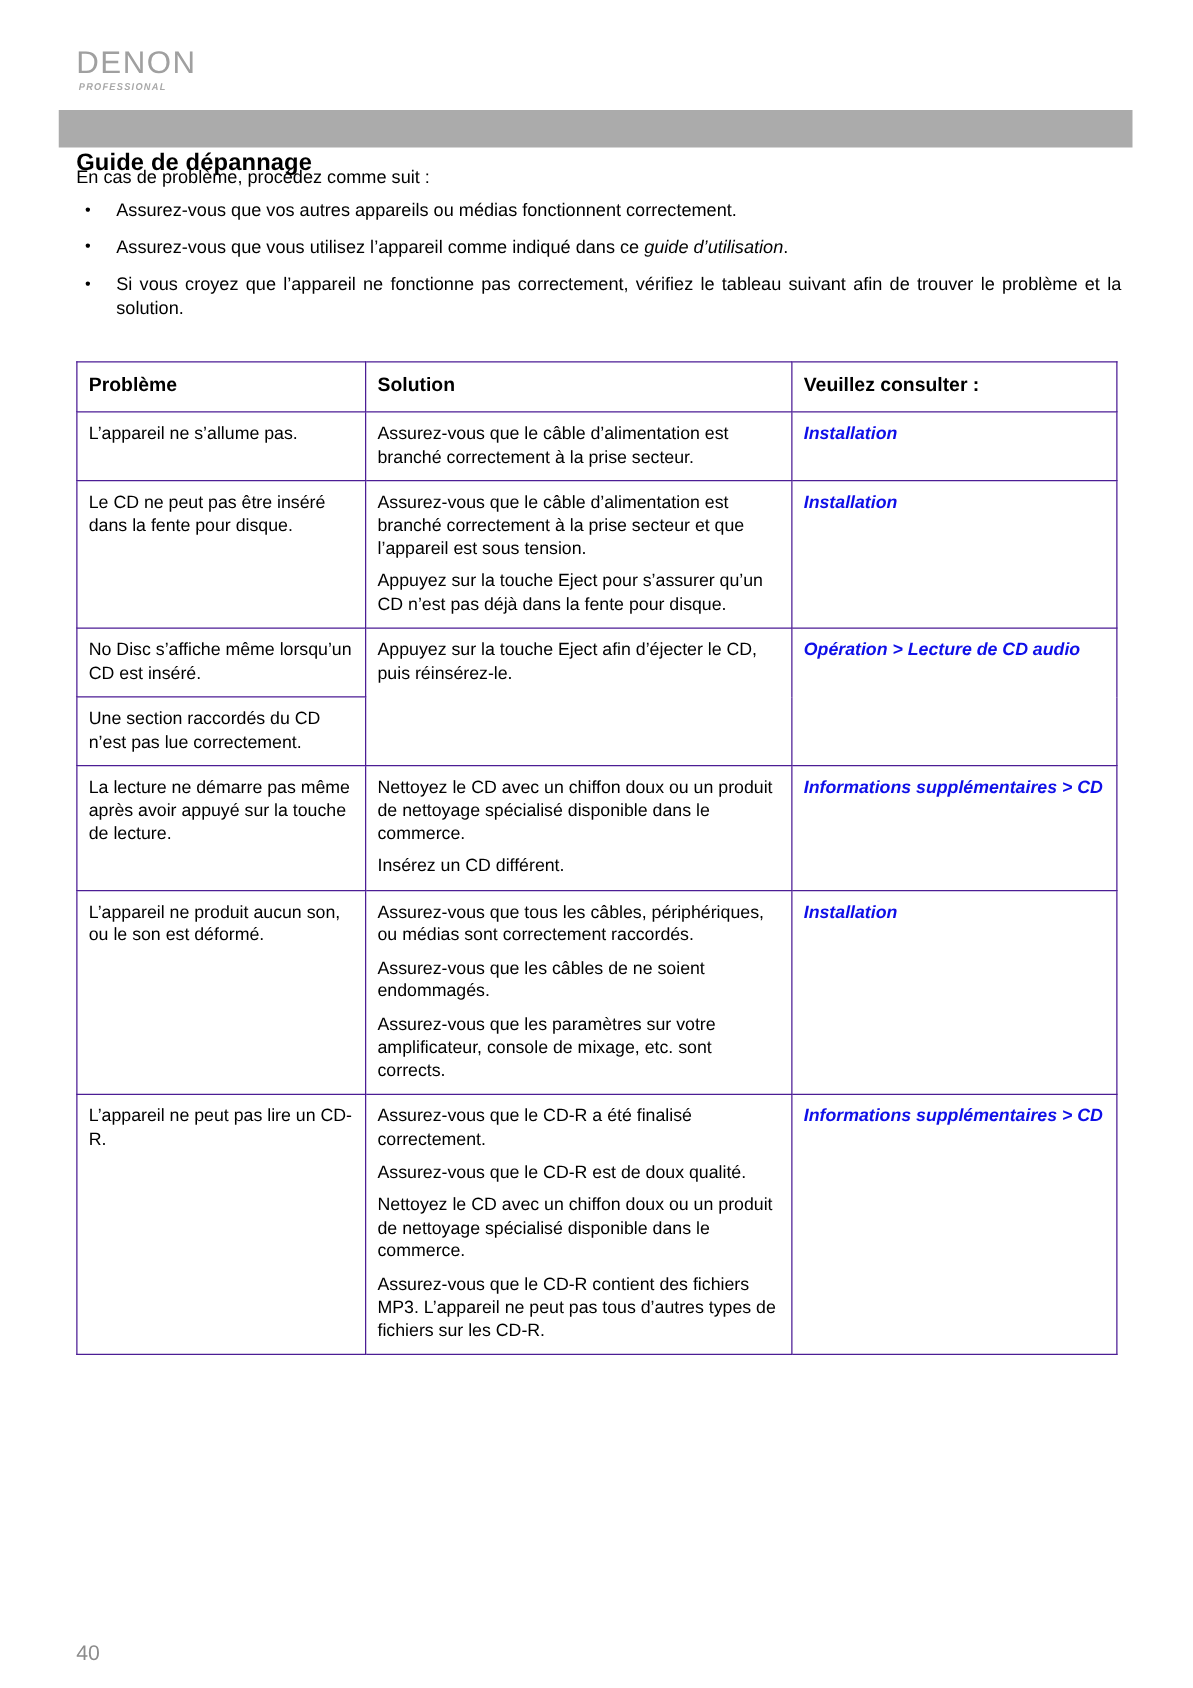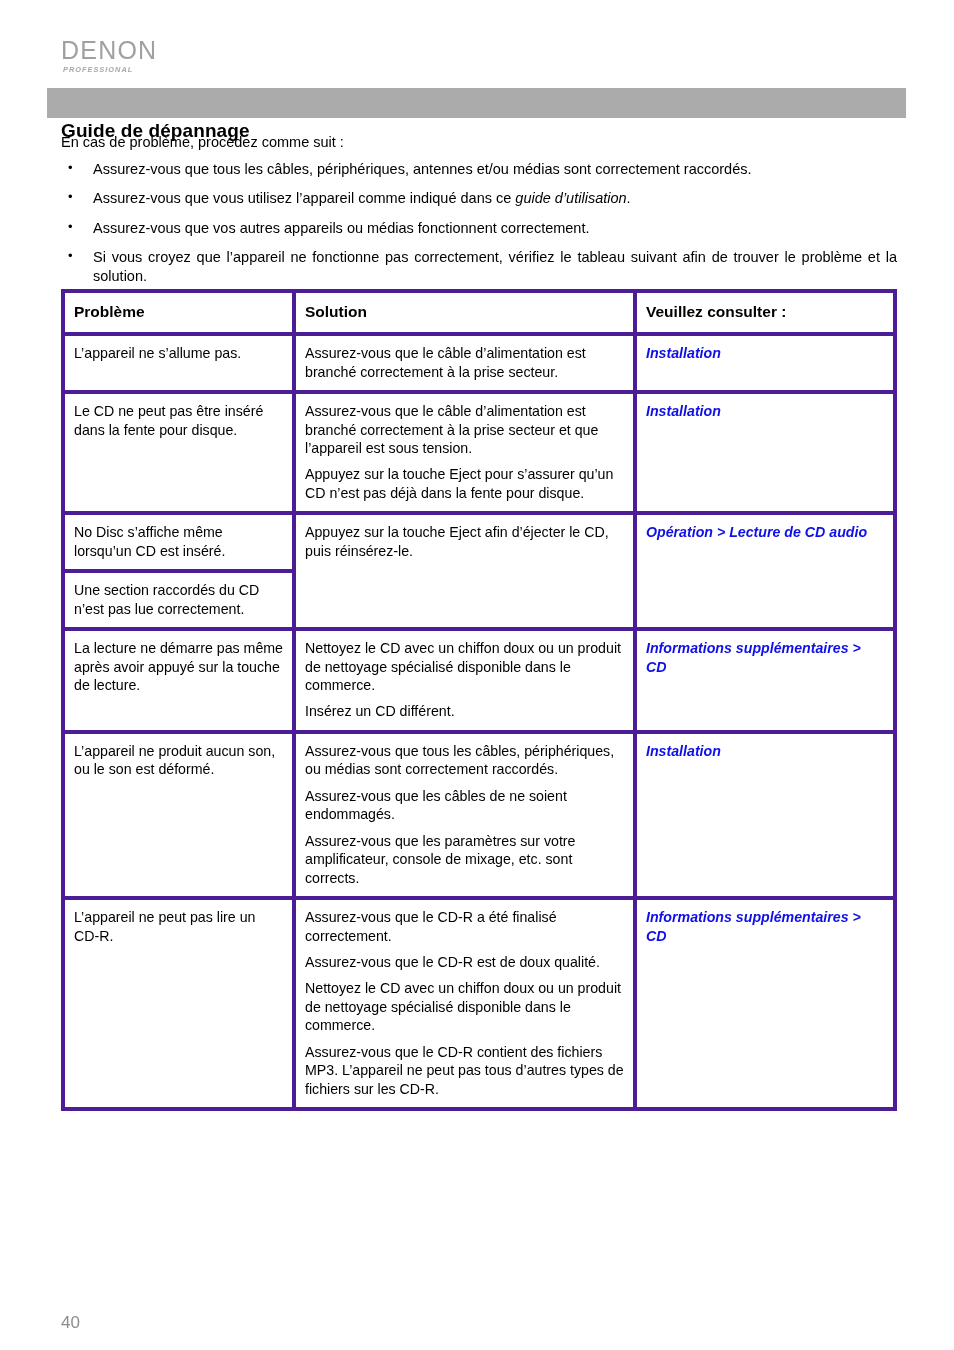--- a/index.html
+++ b/index.html
@@ -116,21 +116,21 @@
     left: 61px;
     top: 289px;
     width: 832px;
   }
   table.tg {
     border-collapse: collapse;
     width: 832px;
     table-layout: fixed;
   }
   table.tg td, table.tg th {
-    border: 4px solid #4c1d95;
+    border: 1px solid #4c1d95;
     vertical-align: top;
     padding: 8px 9px 9px 9px;
     font-size: 14.2px;
     line-height: 1.30;
     text-align: left;
   }
   table.tg th {
     font-weight: bold;
     font-size: 15.5px;
     padding-top: 9px;
@@ -173,23 +173,22 @@
     <div class="logo-sub">PROFESSIONAL</div>
   </div>
 
   <div class="title-bar">
     <div class="title-text">Guide de dépannage</div>
   </div>
 
   <div class="intro">
     <p class="intro-lead">En cas de problème, procédez comme suit :</p>
     <ul class="bullets" id="bullet-list">
-        <li><span>Assurez-vous que tous les câbles, périphériques, antennes et/ou médias sont correctement raccordés.</span></li>
+        <li><span>Assurez-vous que vos autres appareils ou médias fonctionnent correctement.</span></li>
         <li><span>Assurez-vous que vous utilisez l’appareil comme indiqué dans ce </span><span class="i">guide d’utilisation</span><span>.</span></li>
-        <li><span>Assurez-vous que vos autres appareils ou médias fonctionnent correctement.</span></li>
         <li><span>Si vous croyez que l’appareil ne fonctionne pas correctement, vérifiez le tableau suivant afin de trouver le problème et la solution.</span></li>
       </ul>
   </div>
 
   <div class="tbl-wrap">
     <table class="tg">
       <colgroup>
         <col class="c1">
           <col class="c2">
           <col class="c3">

